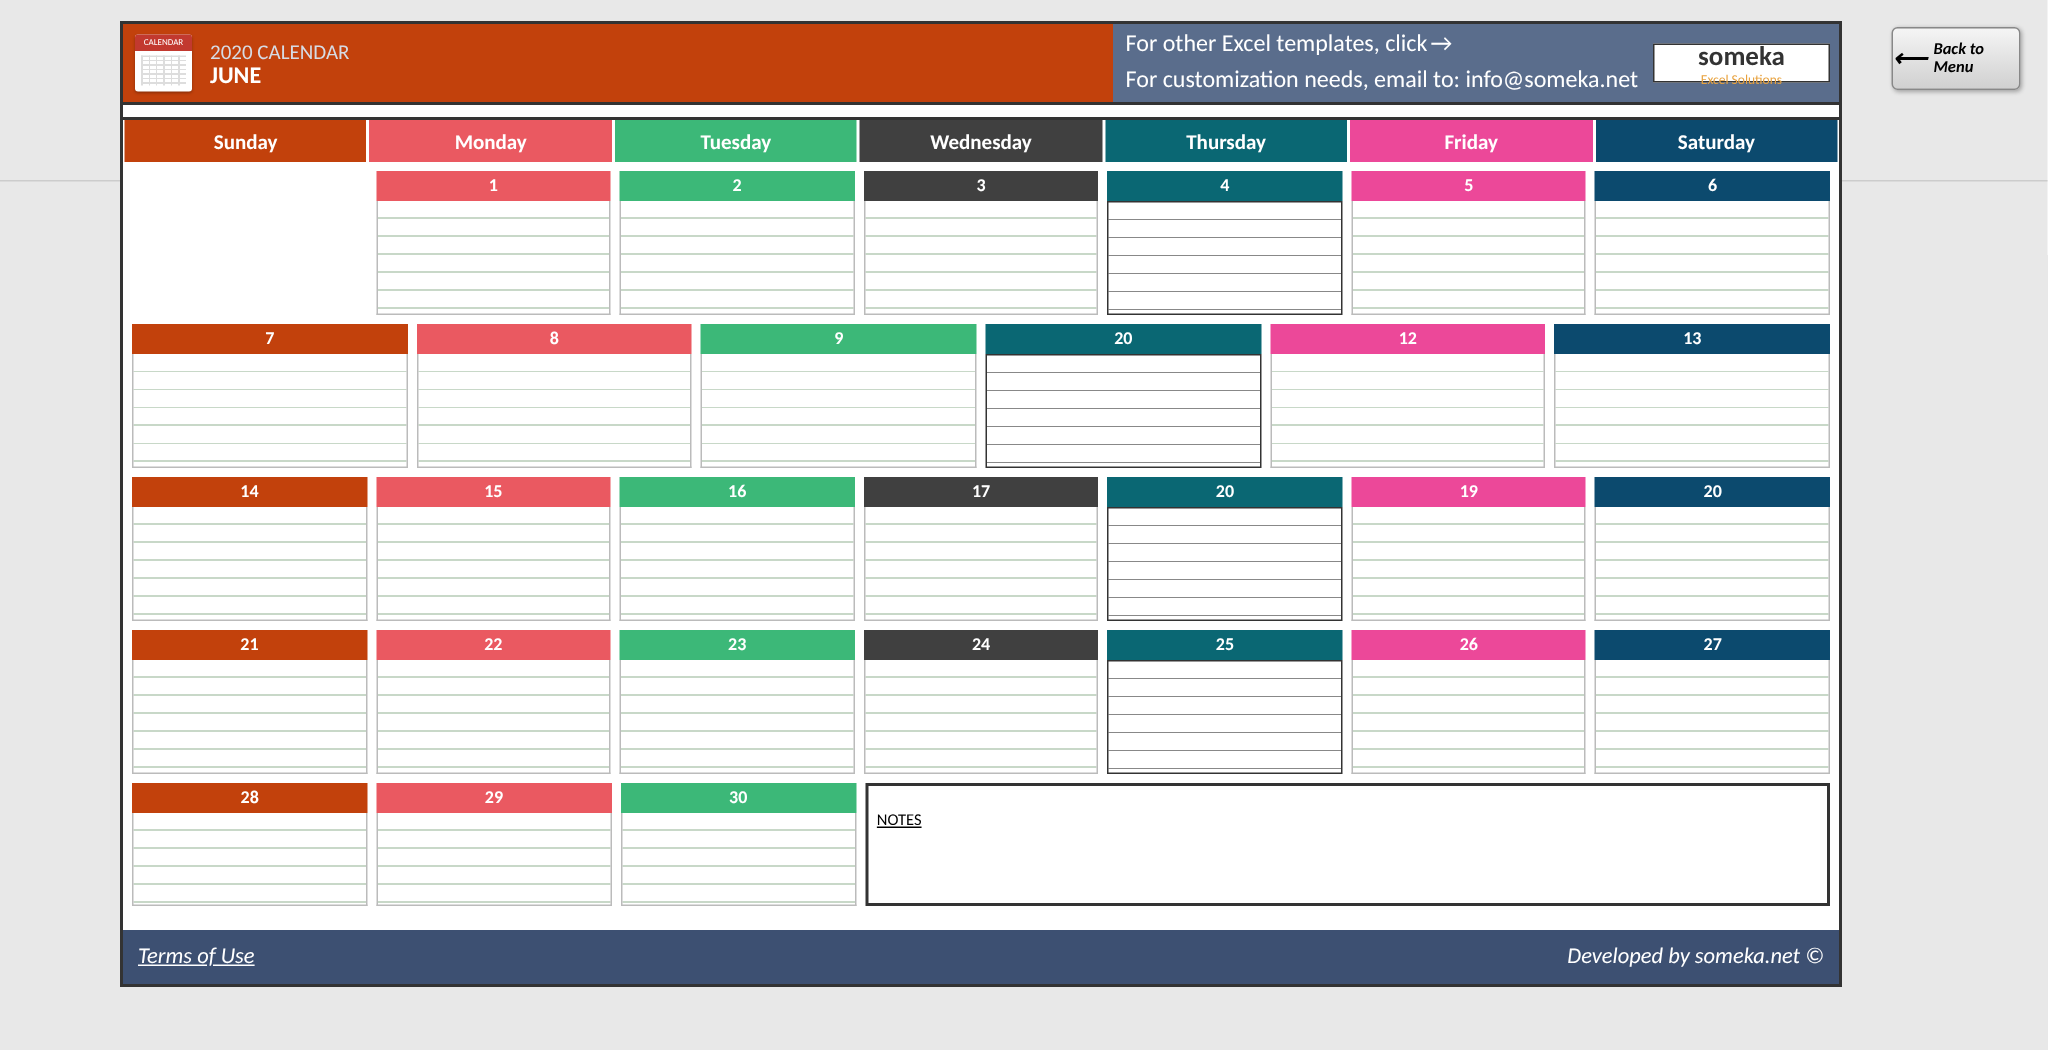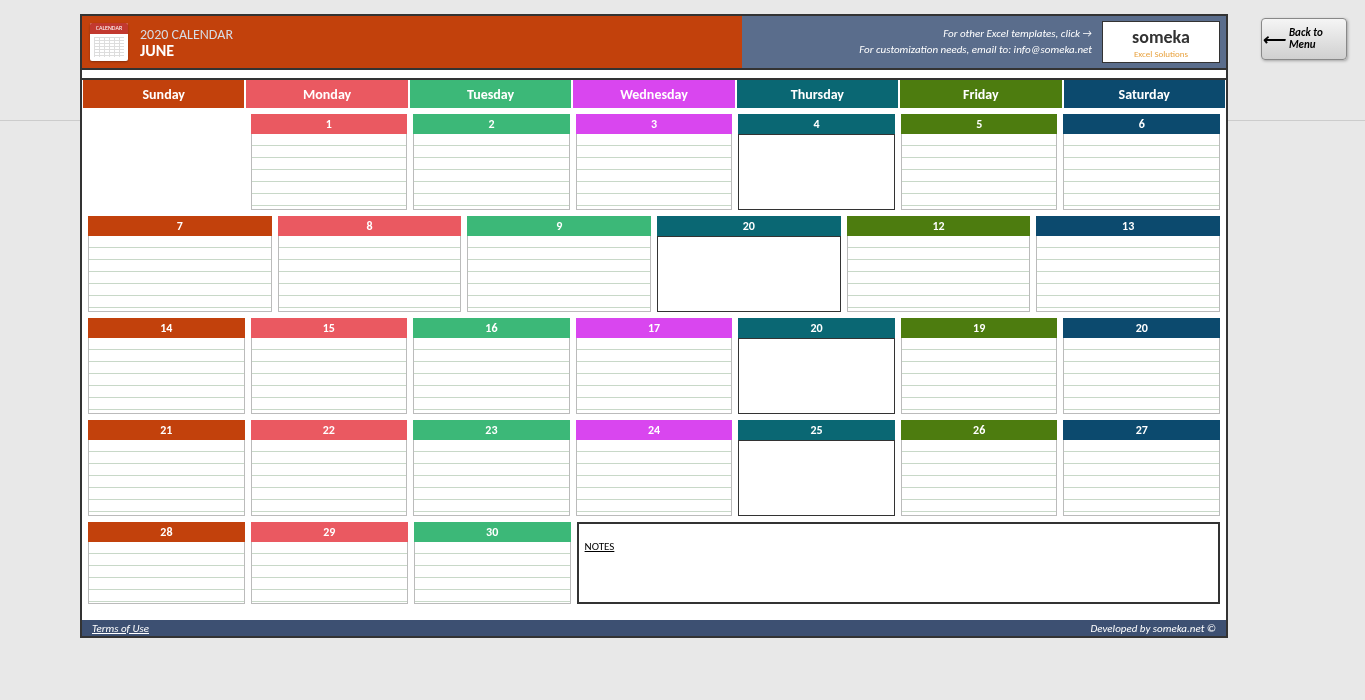--- a/index.html
+++ b/index.html
@@ -6,40 +6,40 @@
 body{background:#e8e8e8;width:1365px;height:700px;position:relative;overflow:hidden}
 .page{position:absolute;left:80px;top:14px;width:1148px;background:#fff;border:2px solid #333}
 .header{display:flex;height:54px;border-bottom:2px solid #333}
 .header-left{flex:0 0 660px;background:#c2410c;display:flex;align-items:center;padding-left:8px;color:#fff}
 .cal-icon{width:38px;height:38px;background:#fff;border-radius:2px;position:relative;margin-right:12px;box-shadow:0 1px 2px rgba(0,0,0,.3)}
 .cal-icon::before{content:"CALENDAR";position:absolute;top:0;left:0;right:0;height:11px;background:#c2392f;font-size:6px;color:#fff;text-align:center;line-height:11px;border-radius:2px 2px 0 0}
 .cal-icon::after{content:"";position:absolute;top:14px;left:4px;right:4px;bottom:4px;background:repeating-linear-gradient(to bottom,#ddd 0,#ddd 1px,transparent 1px,transparent 3px),repeating-linear-gradient(to right,#ddd 0,#ddd 1px,transparent 1px,transparent 5px)}
 .header-title{font-size:14px;color:#d6dbe4}
 .header-month{font-size:16px;font-weight:bold;line-height:1}
 .header-right{flex:1;background:#5a6d8c;display:flex;align-items:center;justify-content:flex-end;padding-right:6px}
-.header-info{color:#fff;font-size:11px;font-style:italic;text-align:right;margin-right:10px;line-height:1.5}
+.header-info{color:#fff;font-size:16px;text-align:left;margin-right:10px;line-height:1.5}
 .arrow-icon{display:inline-block;margin-left:2px}
-.logo{width:118px;height:42px;background:#fff;border:1px solid #333;display:flex;flex-direction:column;align-items:center;justify-content:center;font-weight:bold;font-size:18px;color:#333}
+.logo{width:118px;height:26px;background:#fff;border:1px solid #333;display:flex;flex-direction:column;align-items:center;justify-content:center;font-weight:bold;font-size:18px;color:#333}
 .logo-sub{font-size:9px;color:#e8a23e;font-weight:normal}
 .days-row{display:flex;height:30px;border-top:2px solid #333;margin-top:8px}
 .day-h{flex:1;display:flex;align-items:center;justify-content:center;color:#fff;font-weight:bold;font-size:14px;margin:0 1px}
 .grid{padding:6px 6px 2px}
 .week{display:flex;gap:6px;margin-bottom:6px}
 .cell{flex:1;height:96px;display:flex;flex-direction:column;background:#fff}
 .cell.short{height:82px}
 .cell.empty{background:transparent}
 .cell-num{height:20px;color:#fff;font-size:12px;font-weight:bold;text-align:center;line-height:20px}
 .cell-body{flex:1;border:1px solid #bbb;border-top:none;background:repeating-linear-gradient(to bottom,transparent 0,transparent 11px,#c8d8c8 11px,#c8d8c8 12px)}
 .cell-body.dotted{background:repeating-linear-gradient(to bottom,transparent 0,transparent 11px,#888 11px,#888 11.5px,transparent 11.5px,transparent 12px);border:1px solid #333}
 .notes{flex:4;height:82px;border:2px solid #333;padding:16px 6px;font-size:11px;text-decoration:underline;background:#fff}
-.footer{height:16px;background:#3d5072;color:#fff;font-size:11px;font-style:italic;display:flex;align-items:center;justify-content:space-between;padding:0 10px;margin-top:8px}
+.footer{height:36px;background:#3d5072;color:#fff;font-size:15px;font-style:italic;display:flex;align-items:center;justify-content:space-between;padding:0 10px;margin-top:8px}
 .footer-left{text-decoration:underline}
 .back-btn{position:absolute;right:18px;top:18px;width:86px;height:42px;background:linear-gradient(#f5f5f5,#d0d0d0);border:1px solid #888;border-radius:4px;display:flex;align-items:center;justify-content:center;gap:4px;font-size:11px;font-style:italic;font-weight:bold;box-shadow:1px 1px 3px rgba(0,0,0,.3);cursor:pointer}
 .back-arrow{font-size:16px}
-.c-sun{background:#c2410c}.c-mon{background:#ea5961}.c-tue{background:#3cb878}.c-wed{background:#d946ef}.c-thu{background:#0a6773}.c-fri{background:#4d7c0f}.c-sat{background:#0c4a6e}
+.c-sun{background:#c2410c}.c-mon{background:#ea5961}.c-tue{background:#3cb878}.c-wed{background:#404040}.c-thu{background:#0a6773}.c-fri{background:#ec4899}.c-sat{background:#0c4a6e}
 .hline{position:absolute;left:0;right:0;top:120px;border-top:1px solid #ccc}
 </style>
 </head>
 <body>
 
 <div class="hline"></div>
 
 <div class="page">
   <div class="header">
     <div class="header-left">

